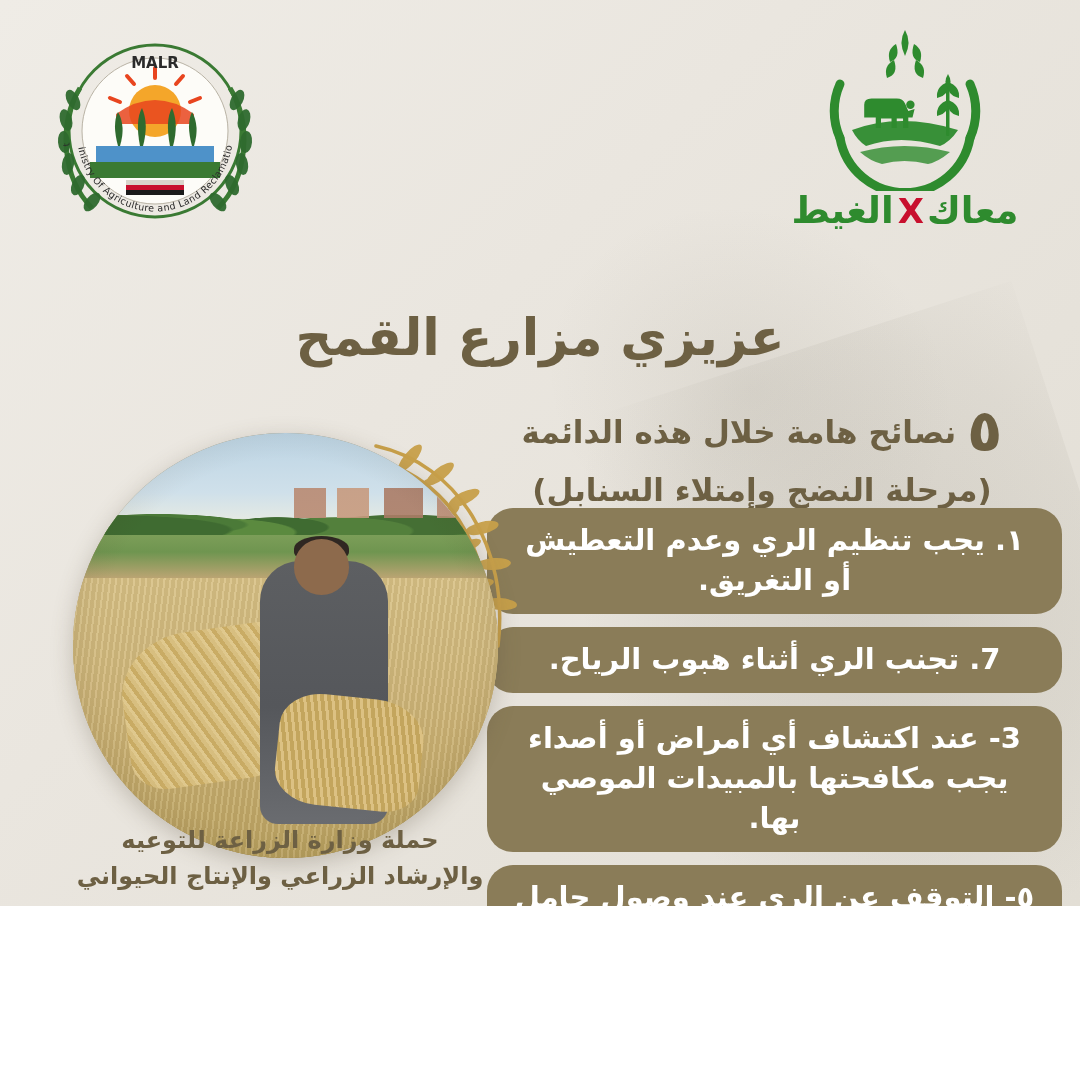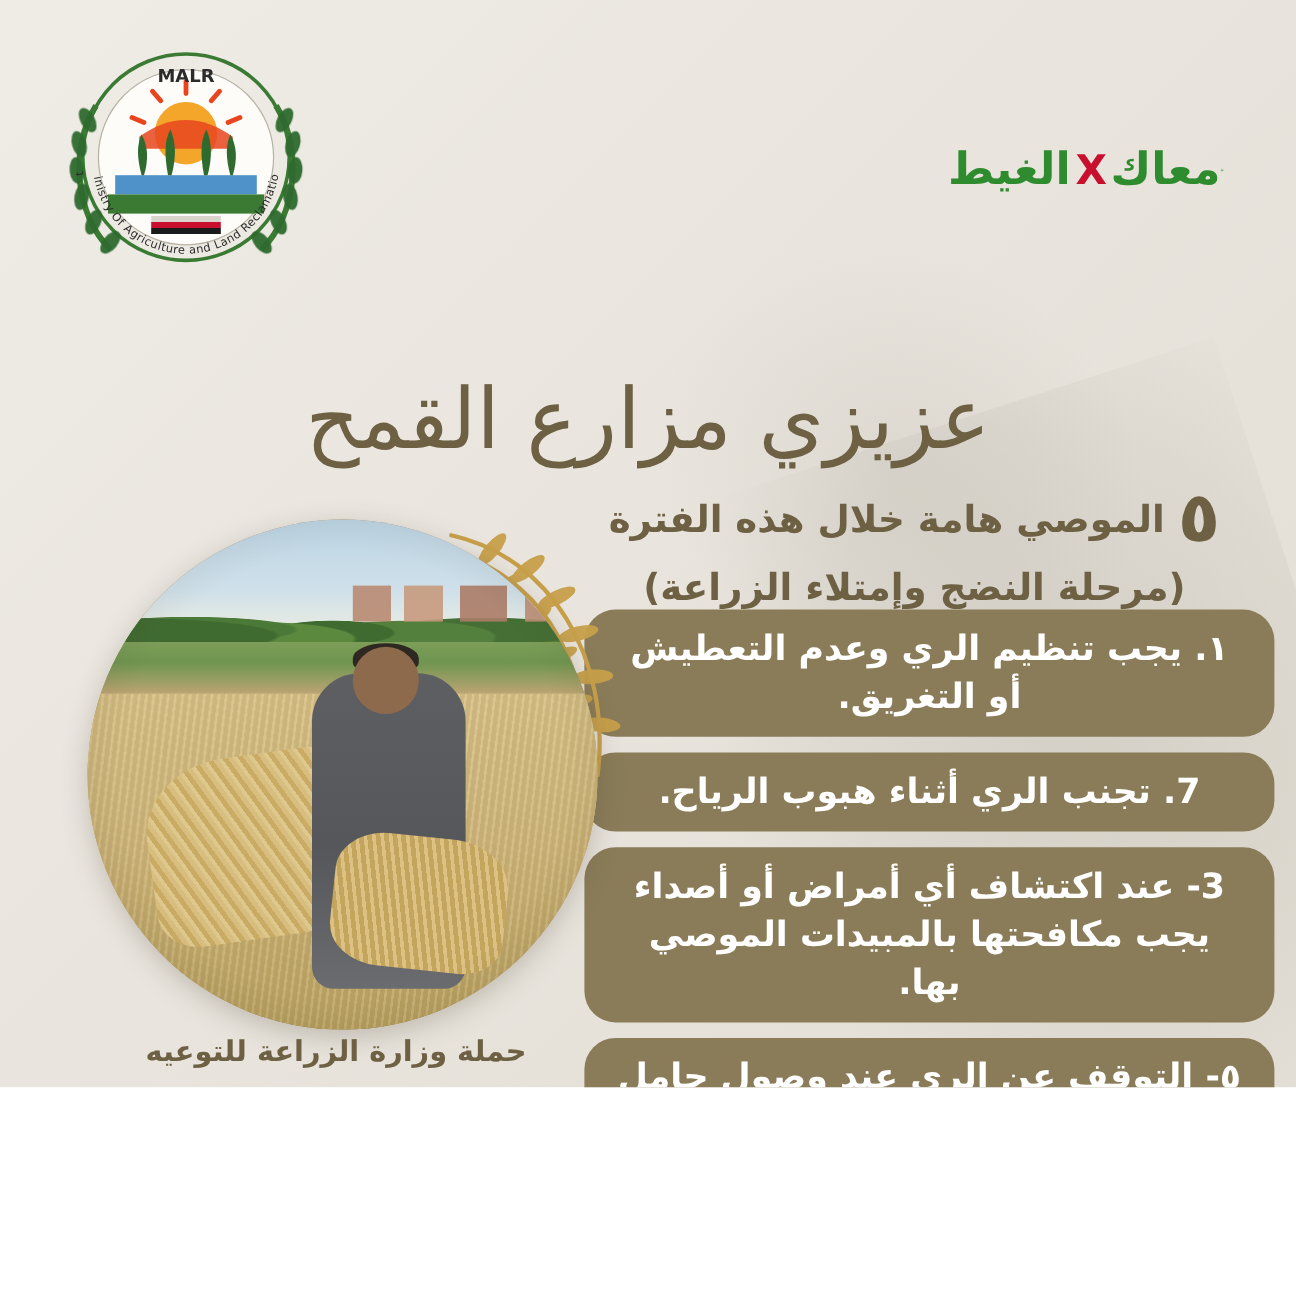--- a/index.html
+++ b/index.html
@@ -36,36 +36,36 @@
   .malr-logo {
     position: absolute; left: 40px; top: 28px;
     width: 230px; height: 215px;
   }
   .malr-logo svg { width: 100%; height: 100%; display: block; }
 
   
   .campaign-logo {
     position: absolute; right: 60px; top: 26px;
     width: 230px; height: 230px;
-    display: flex; flex-direction: row; align-items: center;
+    display: flex; flex-direction: column; align-items: center;
   }
   .campaign-mark { width: 190px; height: 165px; }
   .campaign-mark svg { width: 100%; height: 100%; display: block; }
   .campaign-text {
     margin-top: -2px;
     font-size: 37px; font-weight: bold; color: #2e8b2e;
     direction: rtl; white-space: nowrap; letter-spacing: -1px;
   }
   .campaign-text .x { color: #c8102e; font-size: 34px; padding: 0 4px; }
 
   
   .headline {
     position: absolute; top: 308px; right: 0; left: 0;
     text-align: center;
-    font-size: 70px; font-weight: normal; color: #6d6043;
+    font-size: 51px; font-weight: bold; color: #6d6043;
     letter-spacing: 0px;
   }
   .subhead {
     position: absolute; top: 392px; right: 18px;
     width: 600px;
     text-align: center;
     font-size: 31px; font-weight: bold; color: #6d6043;
     line-height: 1.35;
     direction: rtl;
   }
@@ -304,23 +304,23 @@
     <div class="campaign-text">
       <span>معاك</span><span class="x">X</span><span>الغيط</span>
     </div>
   </div>
 
   <div class="headline">عزيزي مزارع القمح</div>
 
   <div class="subhead">
     <div>
       <span class="big-num">٥</span>
-      <span>الموصي هامة خلال هذه الفترة</span>
-    </div>
-    <div>(مرحلة النضج وإمتلاء الزراعة)</div>
+      <span>نصائح هامة خلال هذه الدائمة</span>
+    </div>
+    <div>(مرحلة النضج وإمتلاء السنابل)</div>
   </div>
 
   <div class="tips">
     <div class="tip">١. يجب تنظيم الري وعدم التعطيش أو التغريق.</div>
     <div class="tip">7. تجنب الري أثناء هبوب الرياح.</div>
     <div class="tip">3- عند اكتشاف أي أمراض أو أصداء يجب مكافحتها بالمبيدات الموصي بها.</div>
     <div class="tip">٥- التوقف عن الري عند وصول حامل السنبله للون الأصفر.</div>
   </div>
 
   <div class="photo-wrap">
@@ -364,15 +364,16 @@
       <div class="ph-farmer-body"></div>
       <div class="ph-farmer-hair"></div>
       <div class="ph-farmer-head"></div>
       <div class="ph-sheaf2"></div>
       <div class="ph-vignette"></div>
     </div>
   </div>
 
   <div class="footer">
     <div>حملة وزارة الزراعة للتوعيه</div>
+    <div>والإرشاد الزراعي والإنتاج الحيواني</div>
   </div>
 
 </div>
 
 </body></html>

